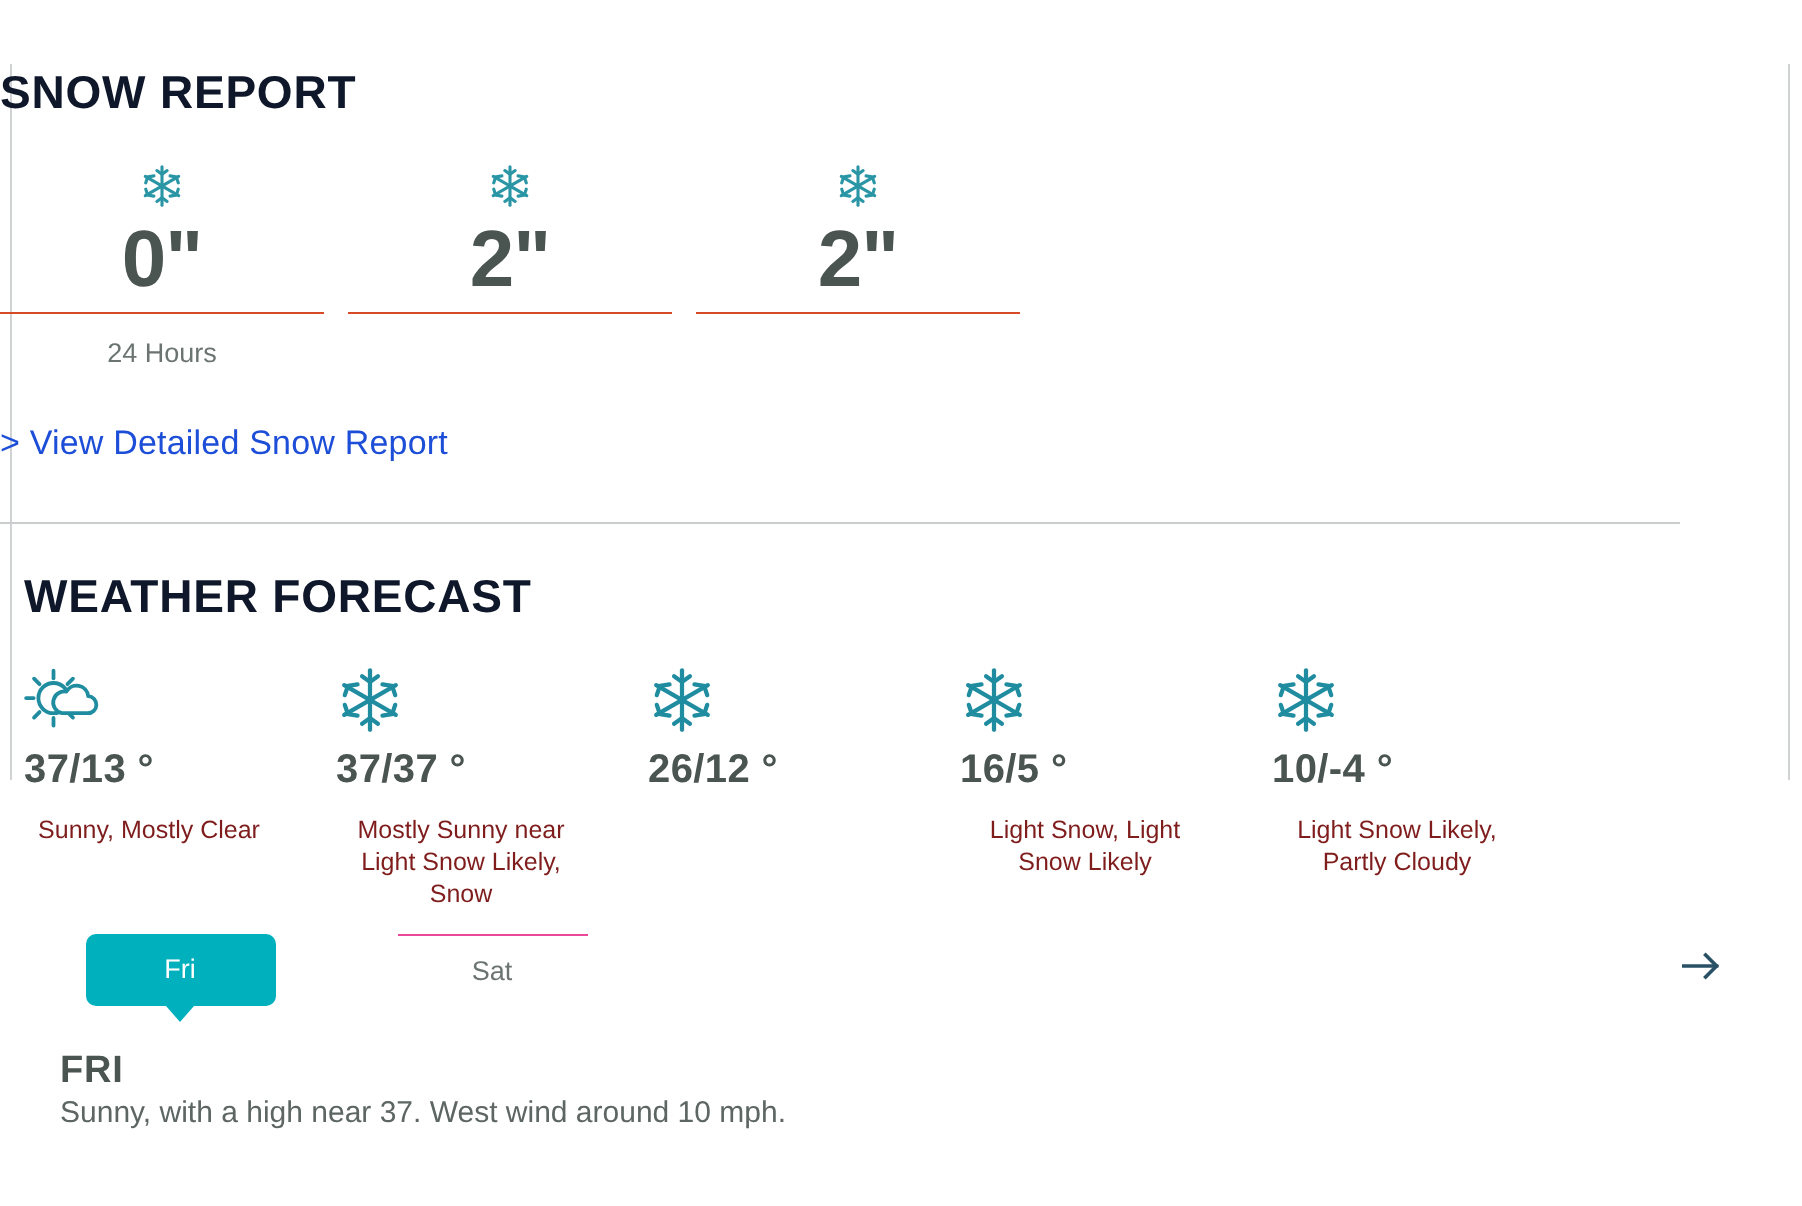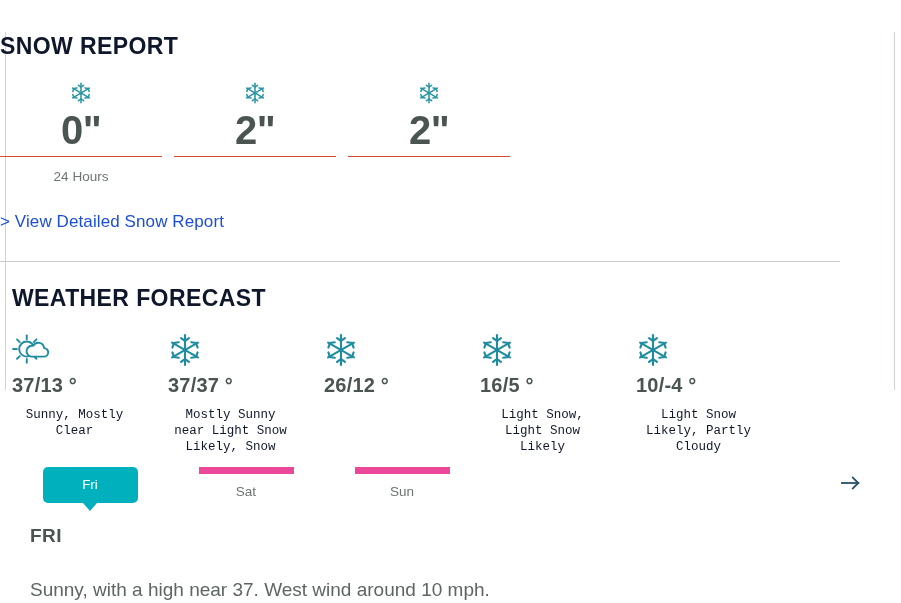--- a/index.html
+++ b/index.html
@@ -138,40 +138,39 @@
   .forecast-day .temps {
     font-size: 20px;
     font-weight: bold;
     color: #4a5450;
     margin-top: 4px;
     letter-spacing: 0.2px;
   }
   .forecast-day .cond {
     font-size: 12.5px;
     line-height: 16px;
-    color: #0f172a;
+    color: #7f1d1d;
     margin-top: 10px;
     width: 125px;
-    font-family: Liberation Mono, monospace;
   }
   .forecast-day .daybtn-area {
     margin-top: auto;
     padding-top: 12px;
     width: 100%;
     display: flex;
     flex-direction: column;
     align-items: center;
   }
   .daybtn {
     width: 95px;
     height: 36px;
     line-height: 36px;
     font-size: 13.5px;
     color: #6b7470;
-    border-top: 7px solid #ec4899;
+    border-top: 1px solid #ec4899;
     box-sizing: border-box;
     background: transparent;
     border-radius: 0;
     position: relative;
     cursor: pointer;
     user-select: none;
   }
   .forecast-day.active .daybtn {
     width: 95px;
     height: 36px;
@@ -213,23 +212,23 @@
     width: 840px;
   }
   #forecast-detail .detail-day {
     font-size: 19px;
     font-weight: bold;
     color: #4a5450;
     letter-spacing: 0.4px;
     margin: 0;
   }
   #forecast-detail .detail-text {
-    font-size: 19px;
+    font-size: 15px;
     color: #5d6662;
-    margin-top: 32px;
+    margin-top: 1px;
   }
 
   svg { display: block; }
 </style>
 </head>
 <body>
 
 <div id="page">
 
   <div class="edge-rule left"></div>
@@ -362,23 +361,20 @@
             <polyline points="9.2,3.6 12,5.6 14.8,3.6"></polyline>
             <polyline points="9.2,20.4 12,18.4 14.8,20.4"></polyline>
             <polyline points="3.1,10.3 4.2,7.0 7.6,6.5"></polyline>
             <polyline points="20.9,13.7 19.8,17.0 16.4,17.5"></polyline>
             <polyline points="3.1,13.7 4.2,17.0 7.6,17.5"></polyline>
             <polyline points="20.9,10.3 19.8,7.0 16.4,6.5"></polyline>
             <circle cx="12" cy="12" r="1.2" fill="#1f8ca0" stroke="none"></circle>
           </svg>
         </div>
         <div class="temps">26/12 °</div>
-        <div class="daybtn-area">
-          <div class="daybtn">Sun</div>
-        </div>
       </div>
 
       <div class="forecast-day">
         <div class="icon-wrap">
           <svg width="34" height="34" viewBox="0 0 24 24" fill="none" stroke="#1f8ca0" stroke-width="1.5" stroke-linecap="round">
             <line x1="12" y1="1.5" x2="12" y2="22.5"></line>
             <line x1="2.9" y1="6.75" x2="21.1" y2="17.25"></line>
             <line x1="2.9" y1="17.25" x2="21.1" y2="6.75"></line>
             <polyline points="9.2,3.6 12,5.6 14.8,3.6"></polyline>
             <polyline points="9.2,20.4 12,18.4 14.8,20.4"></polyline>

